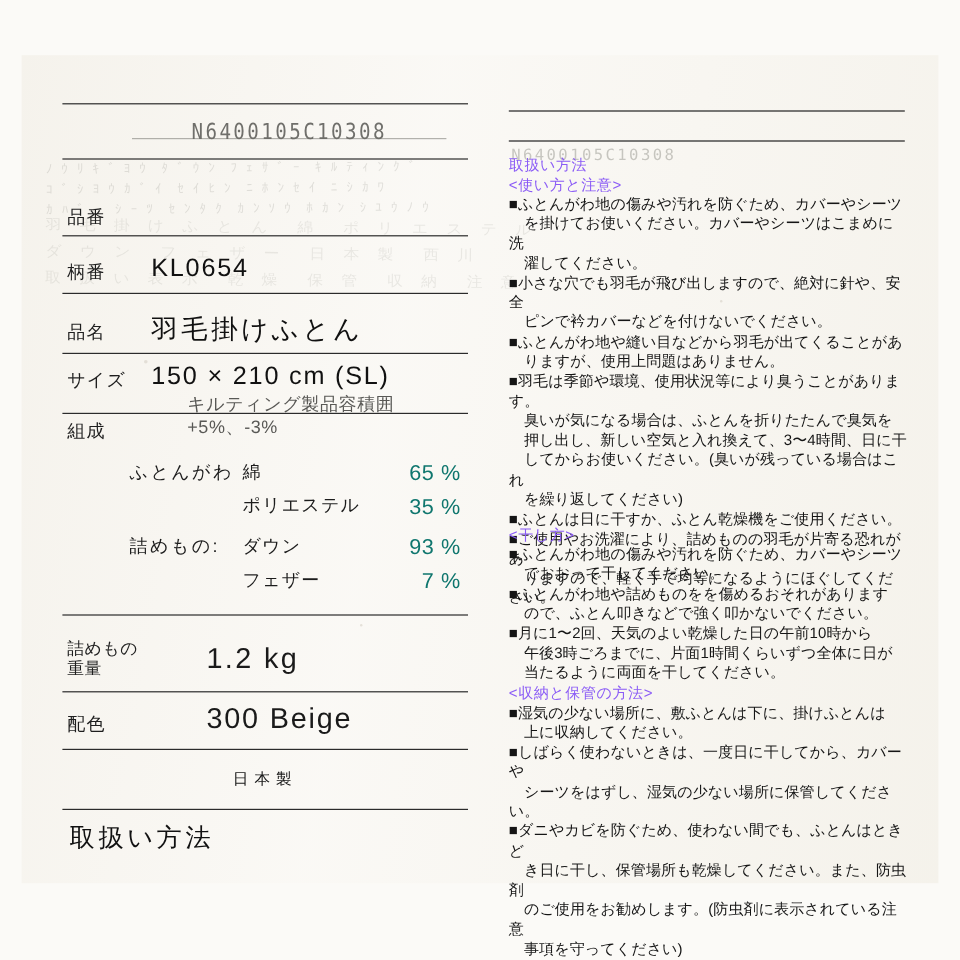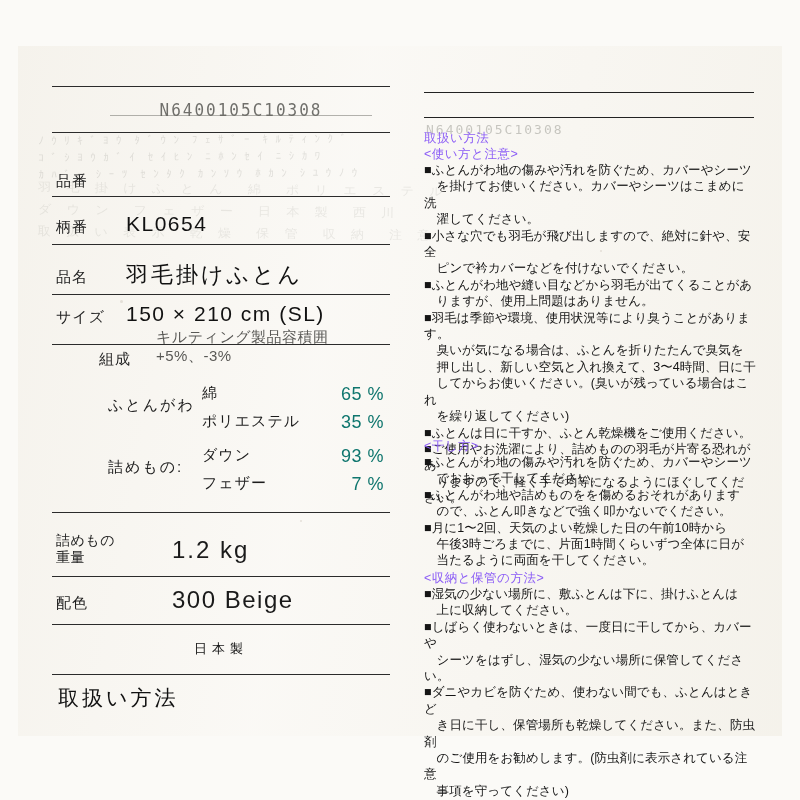--- a/index.html
+++ b/index.html
@@ -120,21 +120,20 @@
     color: #3d3d3a;
     letter-spacing: 0.5px;
     opacity: 0.85;
   }
   .comp-name {
     position: absolute;
     left: 56px;
     font-size: 15px;
     letter-spacing: 2px;
     color: #1c1c1c;
-    margin-top: 12px;
   }
   .comp-sub {
     position: absolute;
     left: 150px;
     font-size: 15px;
     letter-spacing: 1px;
     color: #1c1c1c;
   }
   .comp-pct {
     position: absolute;
@@ -271,21 +270,21 @@
 
     <div class="row-label" style="top:182px;">品名</div>
     <div class="row-value jp" style="top:174px;">羽毛掛けふとん</div>
     <div class="hline" style="top:208px;"></div>
 
     <div class="row-label" style="top:222px;">サイズ</div>
     <div class="row-value" style="top:216px;">150 × 210 cm (SL)</div>
     <div class="sub-note" style="top:242px;">キルティング製品容積囲+5%、-3%</div>
     <div class="hline" style="top:258px;"></div>
 
-    <div class="row-label" style="top:264px;margin-left:43px;">組成</div>
+    <div class="row-label" style="top:264px;">組成</div>
 
     <div class="comp-name" style="top:298px;">ふとんがわ</div>
     <div class="comp-sub" style="top:298px;">綿</div>
     <div class="comp-pct" style="top:298px;">65 %</div>
 
     <div class="comp-sub" style="top:326px;">ポリエステル</div>
     <div class="comp-pct" style="top:326px;">35 %</div>
 
     <div class="comp-name" style="top:360px;">詰めもの:</div>
     <div class="comp-sub" style="top:360px;">ダウン</div>

